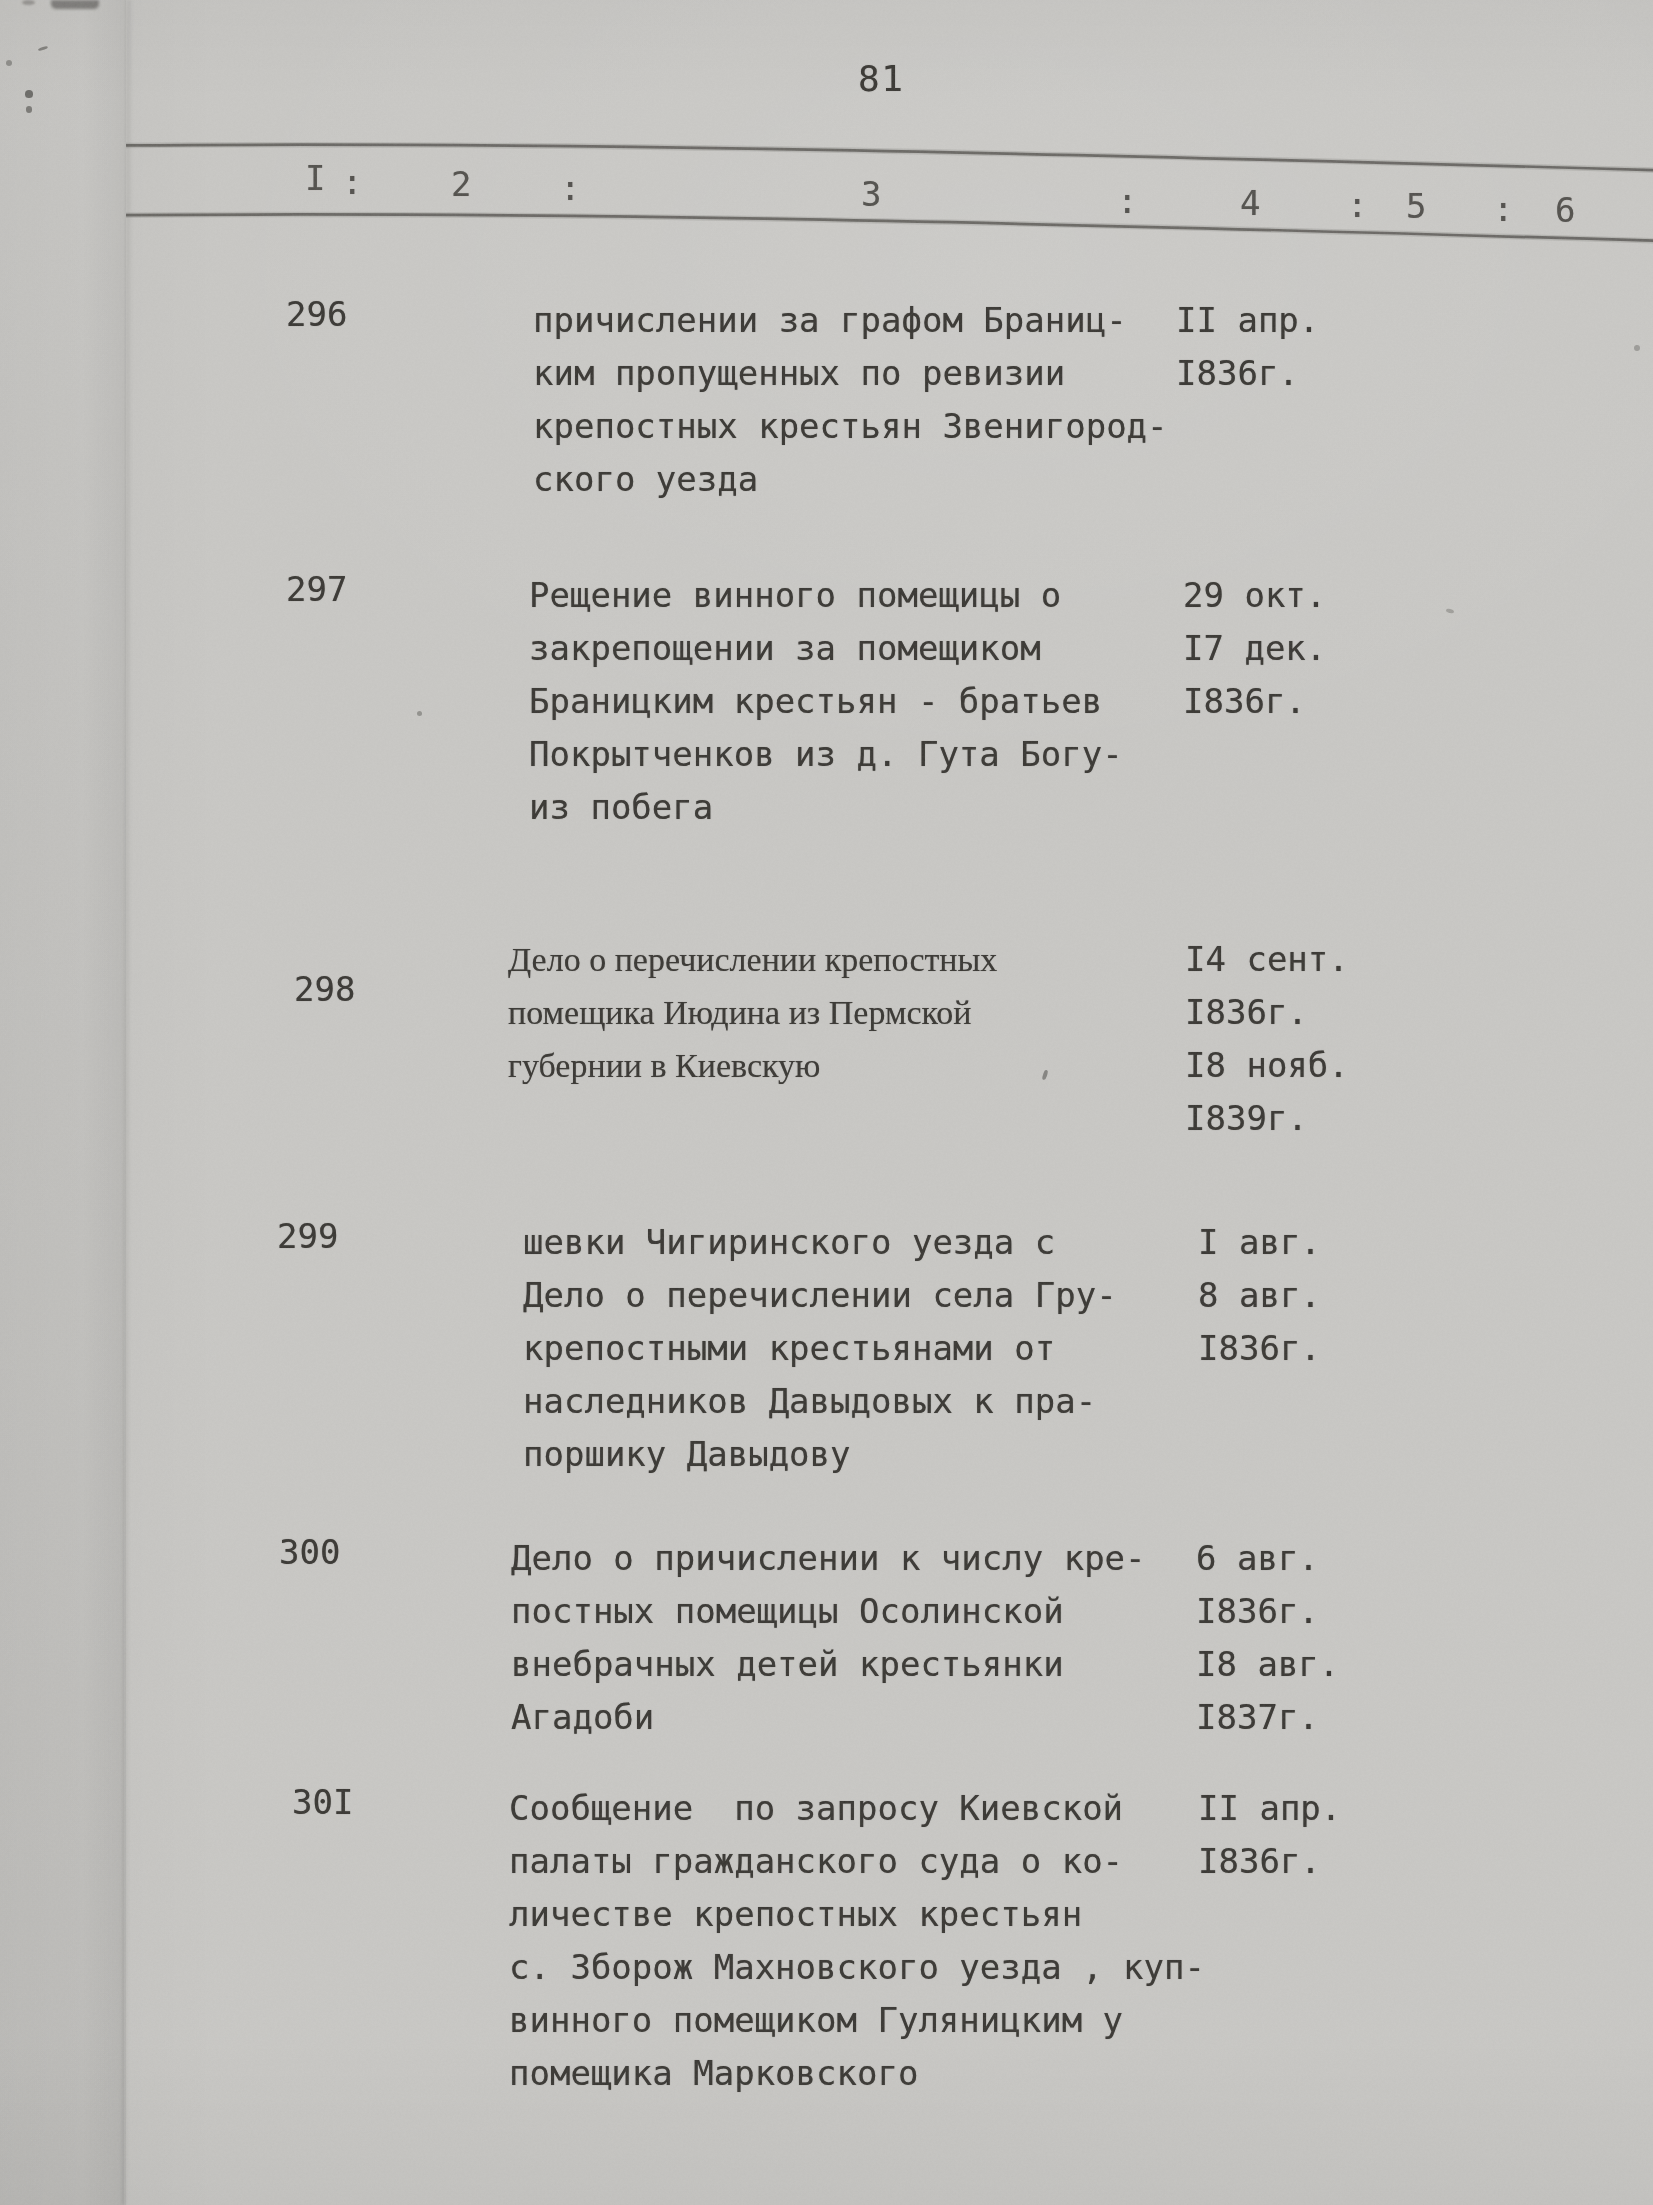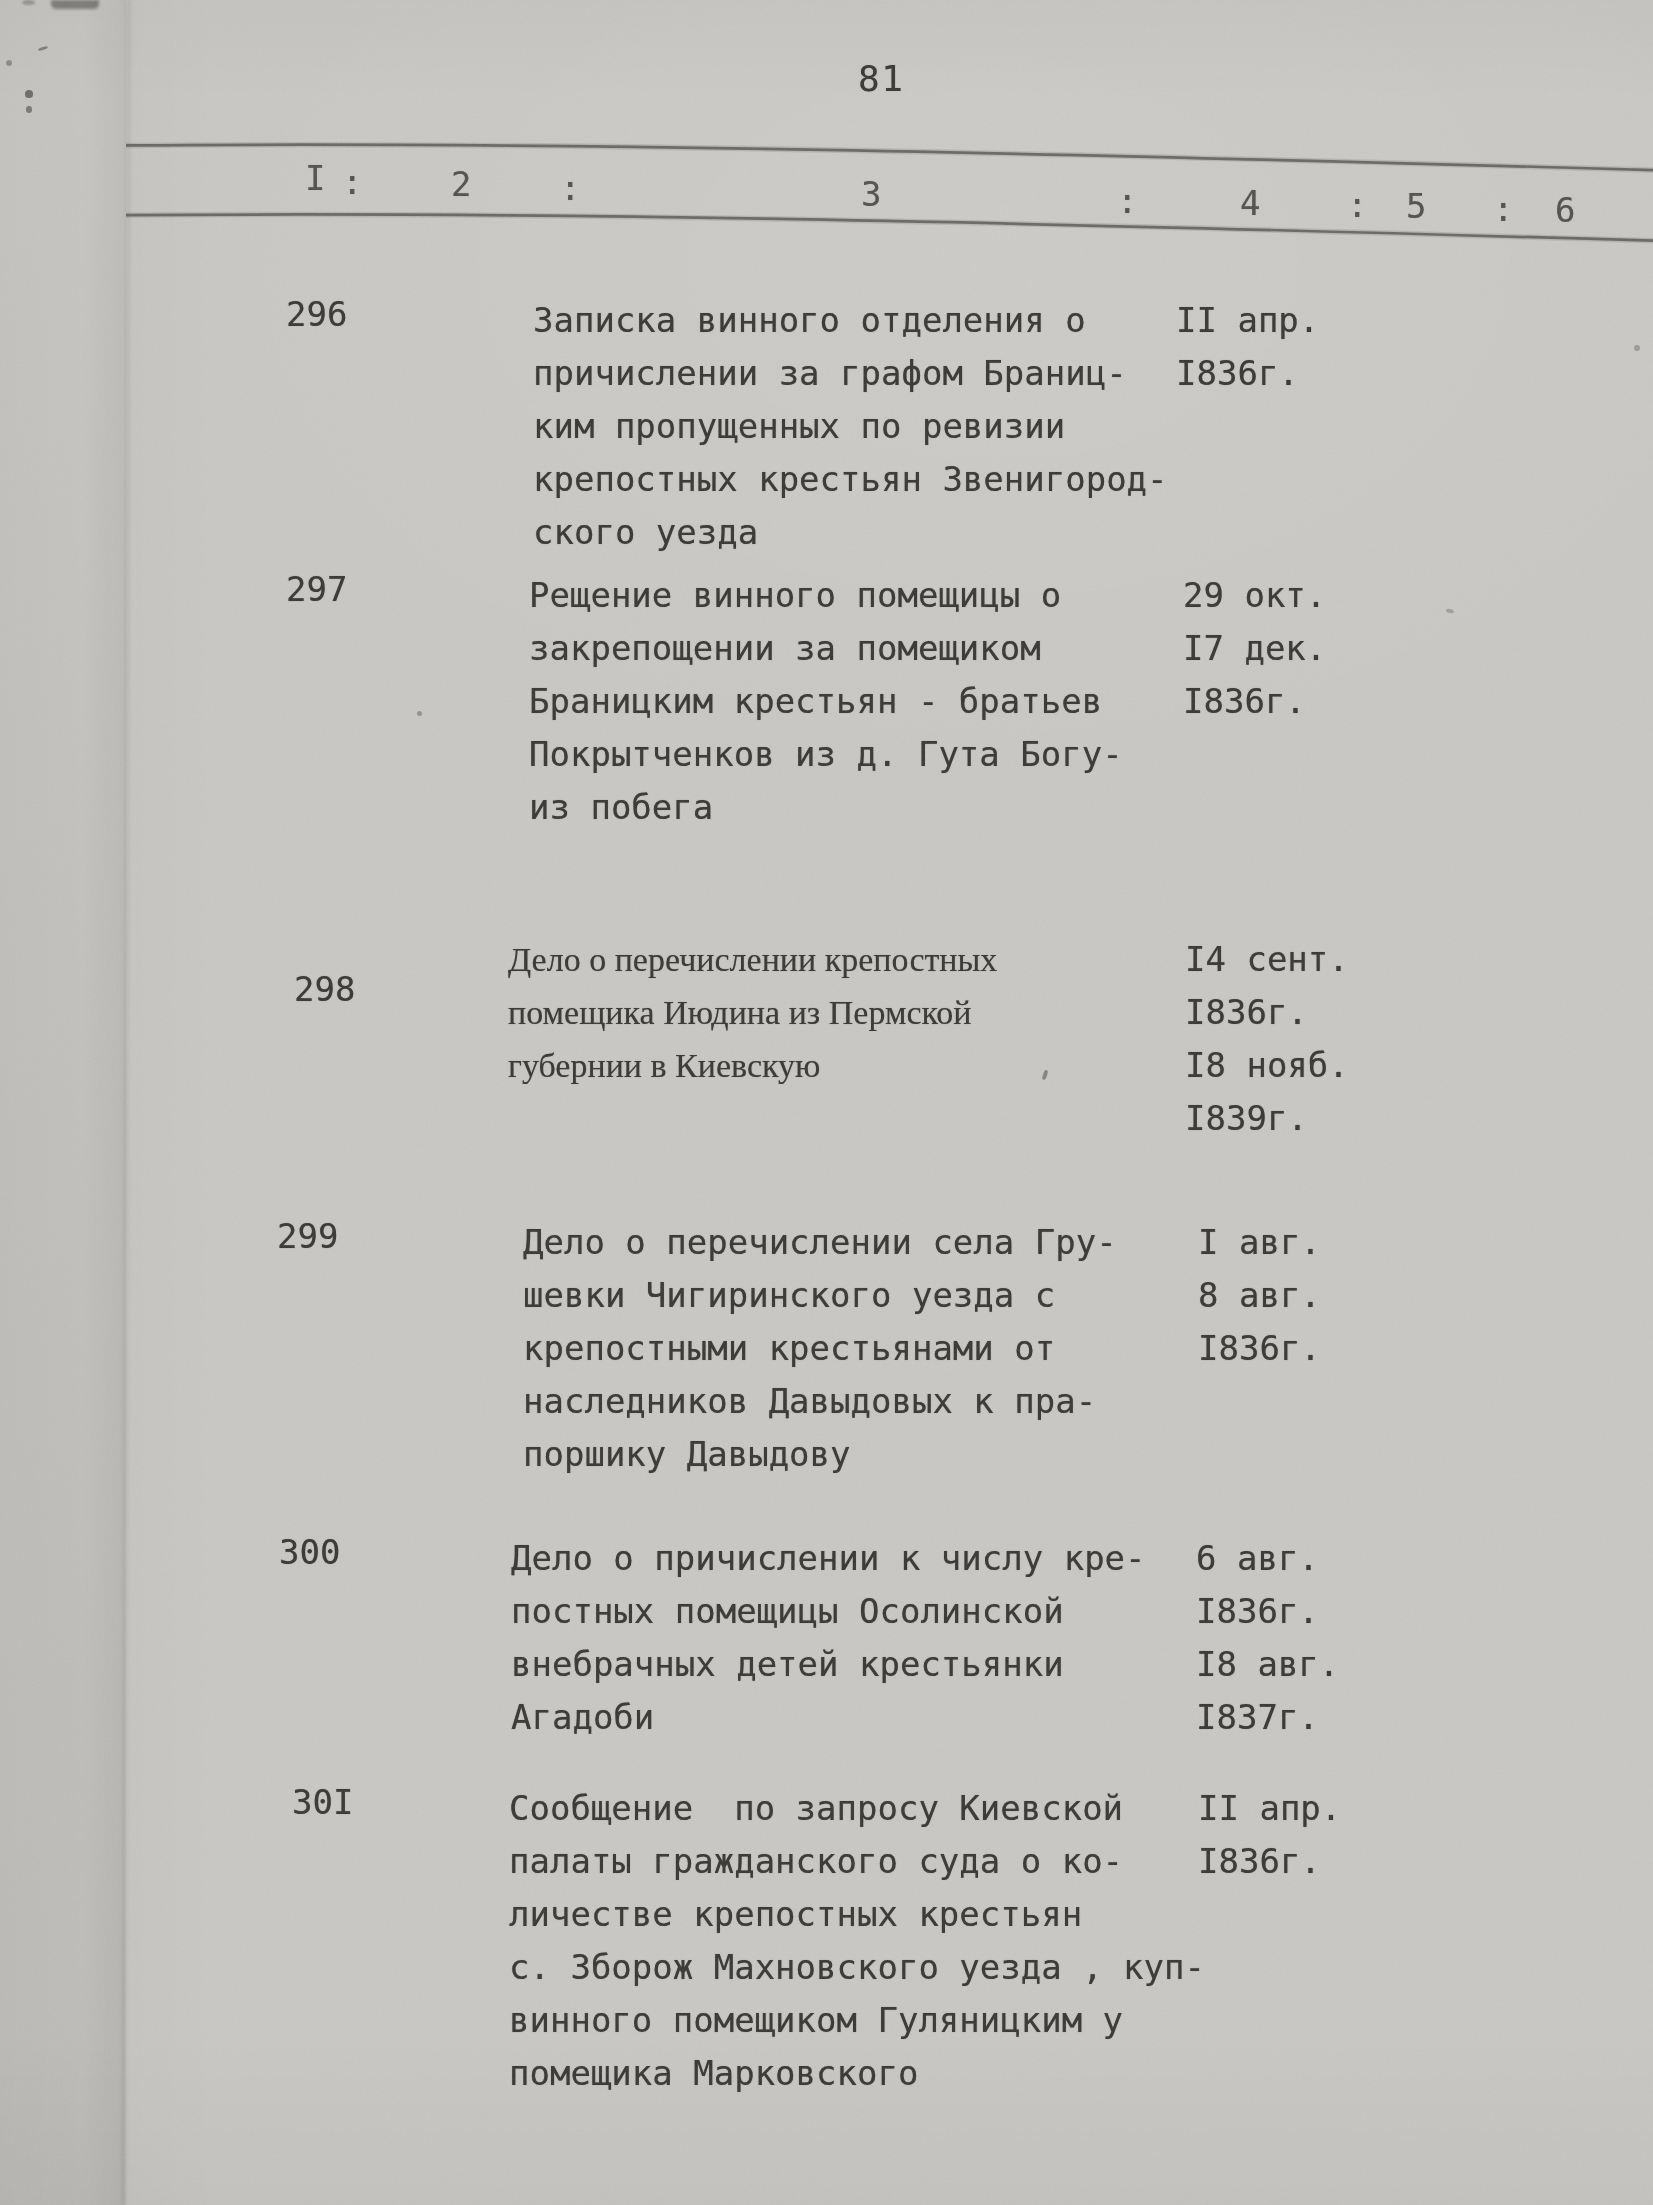--- a/index.html
+++ b/index.html
@@ -136,21 +136,20 @@
     <span class="header-cell hc6">4</span>
     <span class="header-cell hc7">:</span>
     <span class="header-cell hc8">5</span>
     <span class="header-cell hc9">:</span>
     <span class="header-cell hc10">6</span>
   </div>
 
   <div class="entry e1">
     <span class="entry-number">296</span>
     <div class="desc">
-        <div class="tline">Записка винного отделения о</div>
         <div class="tline">причислении за графом Браниц-</div>
         <div class="tline">ким пропущенных по ревизии</div>
         <div class="tline">крепостных крестьян Звенигород-</div>
         <div class="tline">ского уезда</div>
       </div>
     <div class="dates">
         <div class="tline">II апр.</div>
         <div class="tline">I836г.</div>
       </div>
   </div>
@@ -182,22 +181,22 @@
         <div class="tline">I4 сент.</div>
         <div class="tline">I836г.</div>
         <div class="tline">I8 нояб.</div>
         <div class="tline">I839г.</div>
       </div>
   </div>
 
   <div class="entry e4">
     <span class="entry-number">299</span>
     <div class="desc">
+        <div class="tline">шевки Чигиринского уезда с</div>
         <div class="tline">Дело о перечислении села Гру-</div>
-        <div class="tline">шевки Чигиринского уезда с</div>
         <div class="tline">крепостными крестьянами от</div>
         <div class="tline">наследников Давыдовых к пра-</div>
         <div class="tline">поршику Давыдову</div>
       </div>
     <div class="dates">
         <div class="tline">I авг.</div>
         <div class="tline">8 авг.</div>
         <div class="tline">I836г.</div>
       </div>
   </div>

